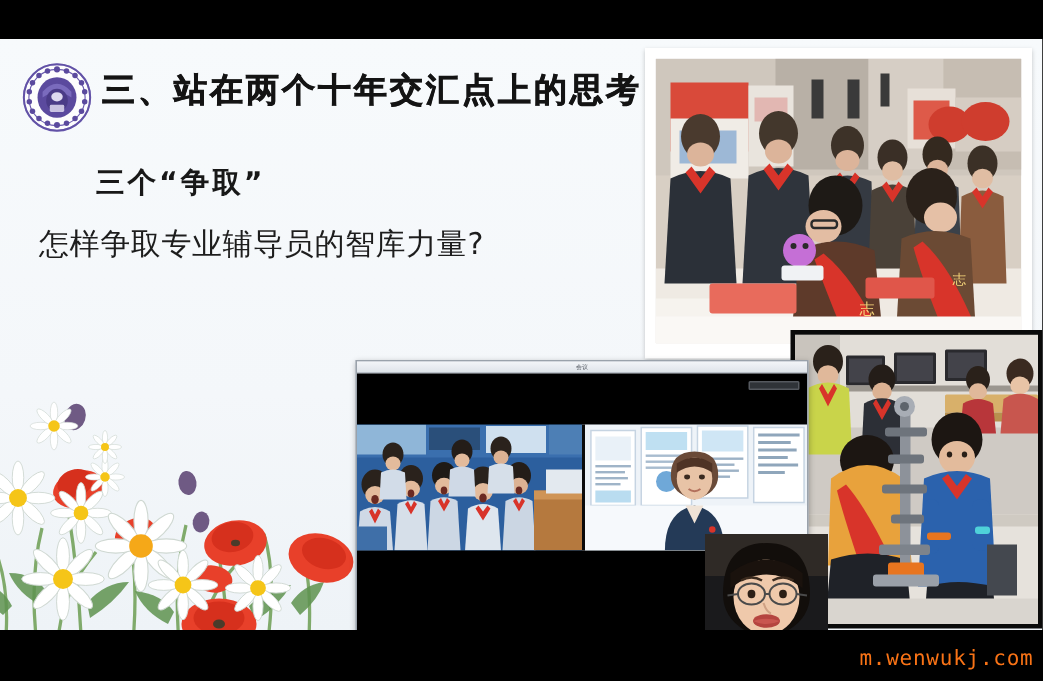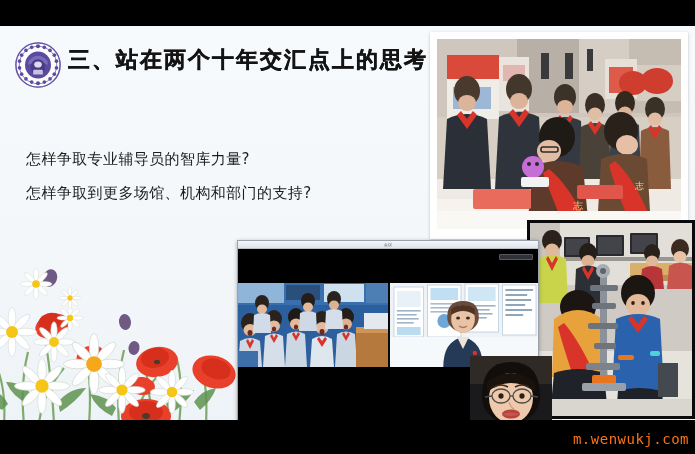--- a/index.html
+++ b/index.html
@@ -39,21 +39,21 @@
   .subtitle {
     position:absolute; left:64px; top:83px;
     font-size:19px; font-weight:bold; color:#181818;
     letter-spacing:2px; white-space:nowrap;
     font-family:"DejaVu Sans","Liberation Sans",sans-serif;
   }
 
   
   .bullets { position:absolute; left:26px; top:124px; width:410px; }
   .bullet {
-    font-size:15px; color:#1d1d1d; letter-spacing:0.4px;
+    font-size:20px; color:#1d1d1d; letter-spacing:0.4px;
     margin-bottom:16px; white-space:nowrap; line-height:1.2;
     font-family:"DejaVu Sans","Liberation Sans",sans-serif;
   }
 
   
   .flowers { position:absolute; left:-6px; bottom:-4px; width:250px; height:160px; }
   .flowers svg { display:block; width:100%; height:100%; }
 
   
   .photo-event {
@@ -142,24 +142,24 @@
         <ellipse cx="26" cy="26" rx="13.5" ry="14" fill="#5b4a9e"></ellipse>
         <path d="M16 22 Q26 11 36 22 L36 26 Q26 19 16 26 Z" fill="#7a6bbd"></path>
         <ellipse cx="26" cy="28" rx="7.5" ry="8" fill="#4a3b87"></ellipse>
         <ellipse cx="26" cy="25.5" rx="4" ry="3.2" fill="#ded9f0"></ellipse>
         <rect x="21" y="31" width="10" height="5" rx="1" fill="#ded9f0" opacity="0.85"></rect>
         <circle cx="26" cy="26" r="23" fill="none" stroke="#5b4a9e" stroke-width="1.2" opacity="0.55"></circle>
       </svg>
     </div>
 
     <div class="title">三、站在两个十年交汇点上的思考</div>
+    <div class="subtitle">三个“争取”</div>
 
     <div class="bullets">
       <div class="bullet">怎样争取专业辅导员的智库力量?</div>
-      <div class="bullet">怎样争取到更多场馆、机构和部门的支持?</div>
     </div>
 
     <div class="flowers">
       <svg viewBox="0 0 250 160" xmlns="http://www.w3.org/2000/svg">
         <g stroke="#74a35c" stroke-width="2.2" fill="none" opacity="0.9">
           <path d="M30 160 Q26 120 34 88"></path>
             <path d="M60 160 Q58 118 52 80"></path>
           <path d="M95 160 Q98 120 92 92"></path>
             <path d="M125 160 Q122 118 130 86"></path>
           <path d="M158 160 Q155 120 150 96"></path>

